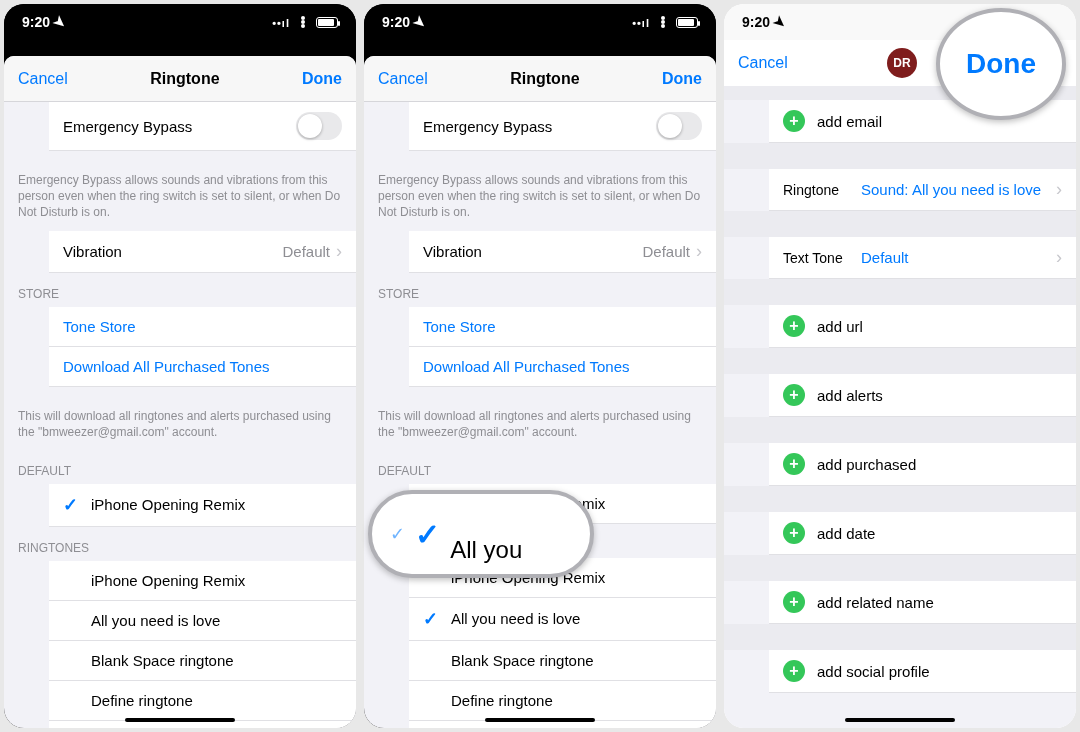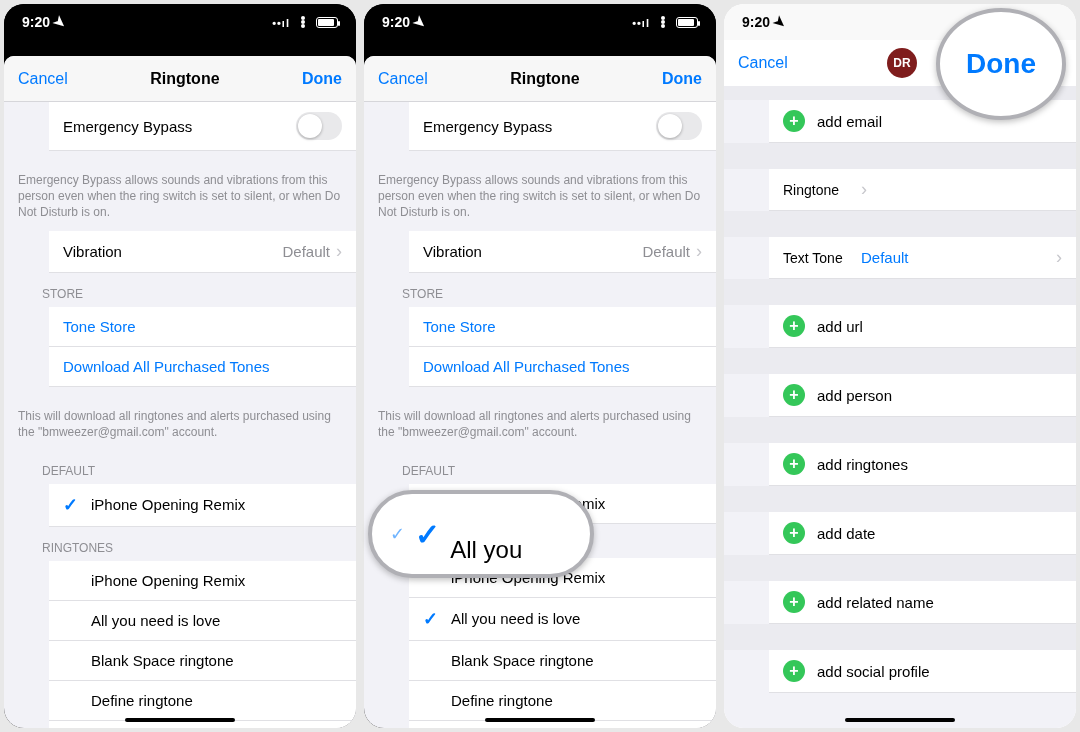--- a/index.html
+++ b/index.html
@@ -89,21 +89,20 @@
     line-height: 1.35;
     background: #f2f2f7;
     margin-top: 15px;
   }
   .header {
     padding: 14px 14px 6px;
     font-size: 12px;
     color: #8e8e93;
     text-transform: uppercase;
     background: #f2f2f7;
-    margin-left: 24px;
   }
   .toggle {
     width: 46px; height: 28px;
     background: #e9e9eb; border-radius: 14px;
     position: relative;
   }
   .toggle::after {
     content: "";
     position: absolute;
     top: 2px; left: 2px;
@@ -377,42 +376,43 @@
     </div>
     <div class="scroll">
       <div class="gap sm"></div>
       <div class="row">
         <div class="plus">+</div>
         <span>add email</span>
       </div>
       <div class="gap"></div>
       <div class="row">
         <span class="key">Ringtone</span>
+        <span class="value link" style="flex:1;text-align:left;">Sound: All you need is love</span>
         <span class="chev">›</span>
       </div>
       <div class="gap"></div>
       <div class="row">
         <span class="key">Text Tone</span>
         <span class="value link" style="flex:1;text-align:left;">Default</span>
         <span class="chev">›</span>
       </div>
       <div class="gap"></div>
       <div class="row">
         <div class="plus">+</div>
         <span>add url</span>
       </div>
       <div class="gap"></div>
       <div class="row">
         <div class="plus">+</div>
-        <span>add person</span>
-      </div>
-      <div class="gap"></div>
-      <div class="row">
-        <div class="plus">+</div>
-        <span>add ringtones</span>
+        <span>add alerts</span>
+      </div>
+      <div class="gap"></div>
+      <div class="row">
+        <div class="plus">+</div>
+        <span>add purchased</span>
       </div>
       <div class="gap"></div>
       <div class="row">
         <div class="plus">+</div>
         <span>add date</span>
       </div>
       <div class="gap"></div>
       <div class="row">
         <div class="plus">+</div>
         <span>add related name</span>

